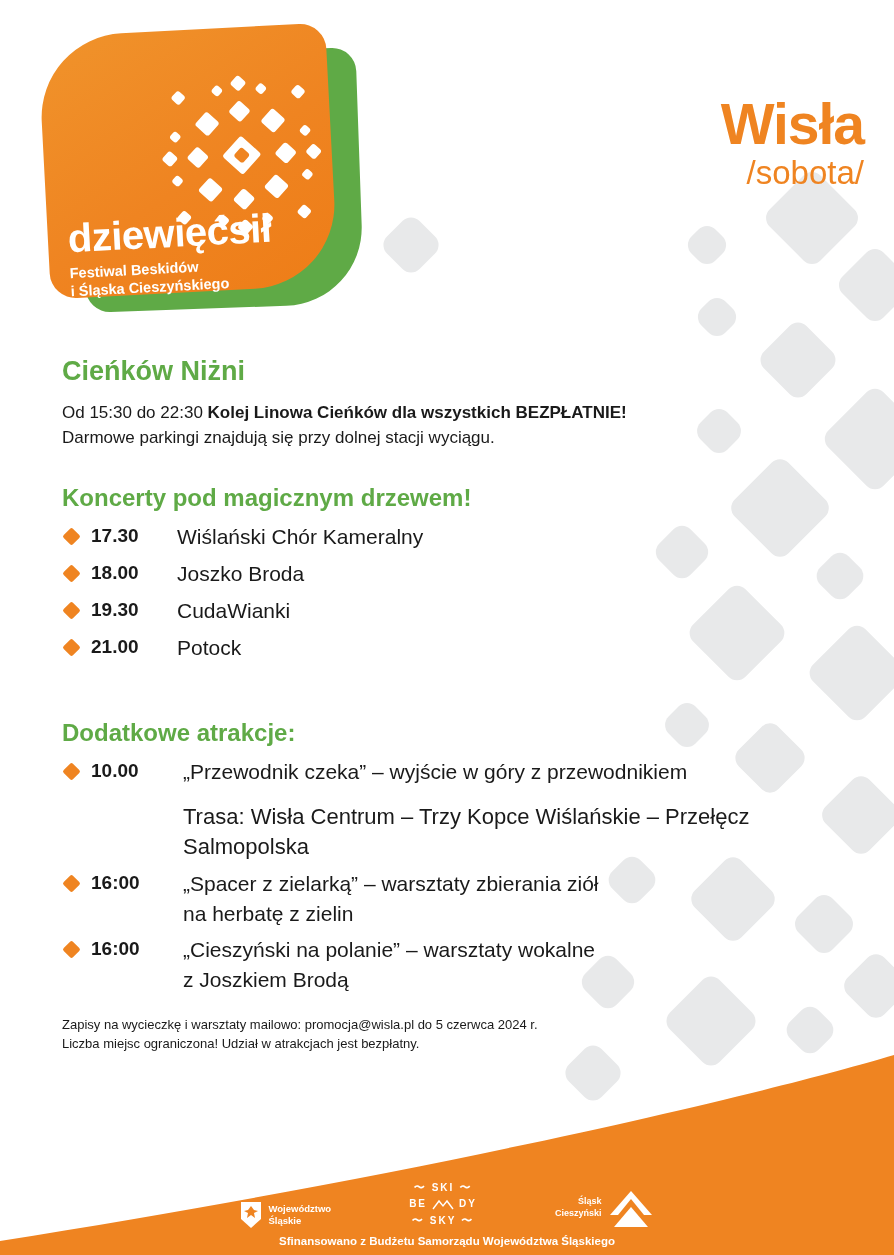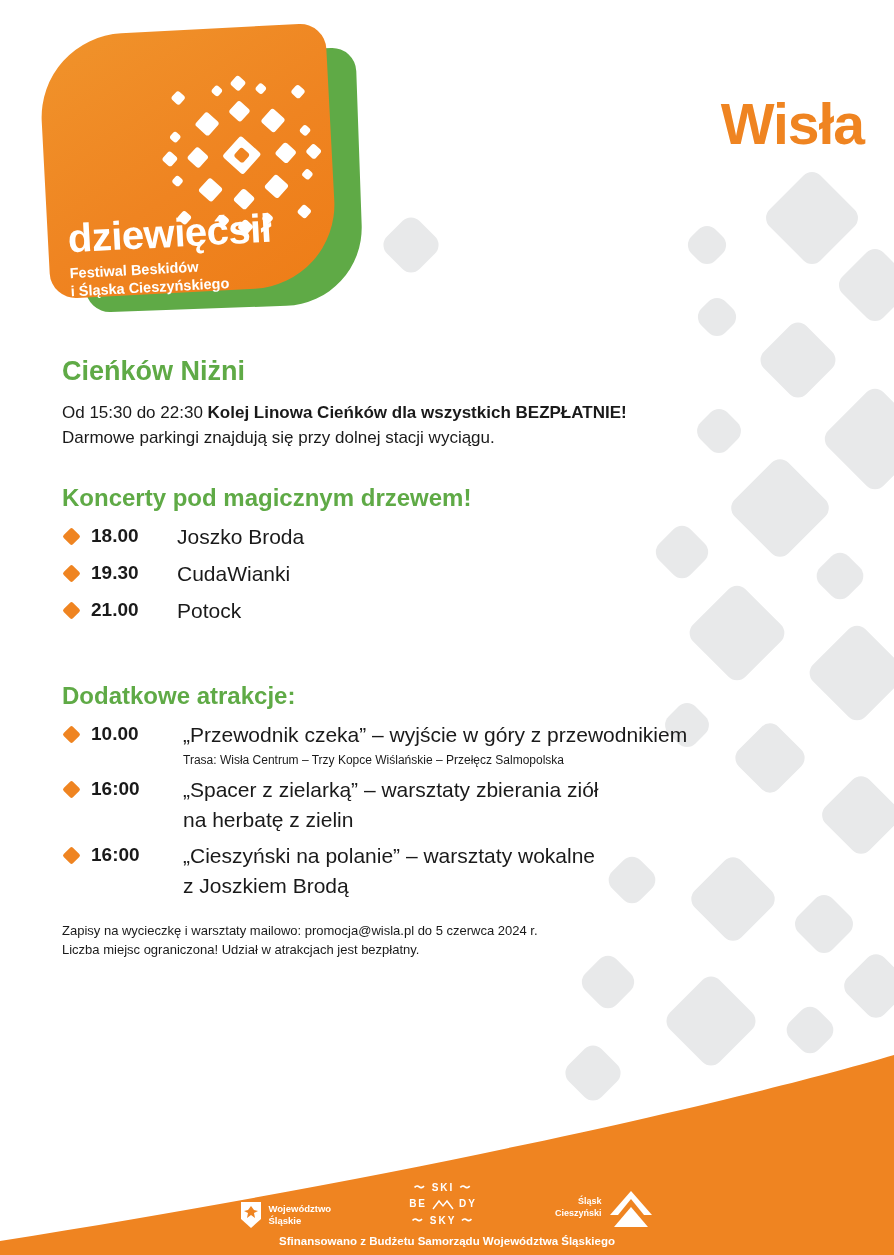--- a/index.html
+++ b/index.html
@@ -173,23 +173,23 @@
     font-weight: bold;
     width: 86px;
     flex: 0 0 auto;
     line-height: 1.45;
   }
   .ev-text {
     font-size: 21px;
     line-height: 1.42;
   }
   .ev-sub {
-    font-size: 12px;
+    font-size: 22px;
     line-height: 1.35;
-    margin-top: 2px;
+    margin-top: 16px;
   }
 
   .extras li { margin-bottom: 9px; }
   .extras .time { width: 92px; }
 
   .footnote {
     margin-top: 20px;
     font-size: 13px;
     line-height: 1.5;
   }
@@ -332,33 +332,39 @@
         <div class="logo-sub">
           <span>Festiwal Beskidów</span><br>
           <span>i Śląska Cieszyńskiego</span>
         </div>
       </div>
     </div>
   </div>
 
   <div class="header-right">
     <div class="city">Wisła</div>
+    <div class="weekday">/sobota/</div>
   </div>
 </div>
 
 <div class="content">
 
   <h2 class="section-title">Cieńków Niżni</h2>
   <p class="para">
     <span>Od 15:30 do 22:30 </span><b>Kolej Linowa Cieńków dla wszystkich BEZPŁATNIE!</b>
   </p>
   <p class="para">Darmowe parkingi znajdują się przy dolnej stacji wyciągu.</p>
 
   <h3 class="section-title">Koncerty pod magicznym drzewem!</h3>
   <ul class="schedule">
+    <li>
+      <span class="bullet"></span>
+      <span class="time">17.30</span>
+      <span class="ev-text">Wiślański Chór Kameralny</span>
+    </li>
     <li>
       <span class="bullet"></span>
       <span class="time">18.00</span>
       <span class="ev-text">Joszko Broda</span>
     </li>
     <li>
       <span class="bullet"></span>
       <span class="time">19.30</span>
       <span class="ev-text">CudaWianki</span>
     </li>

